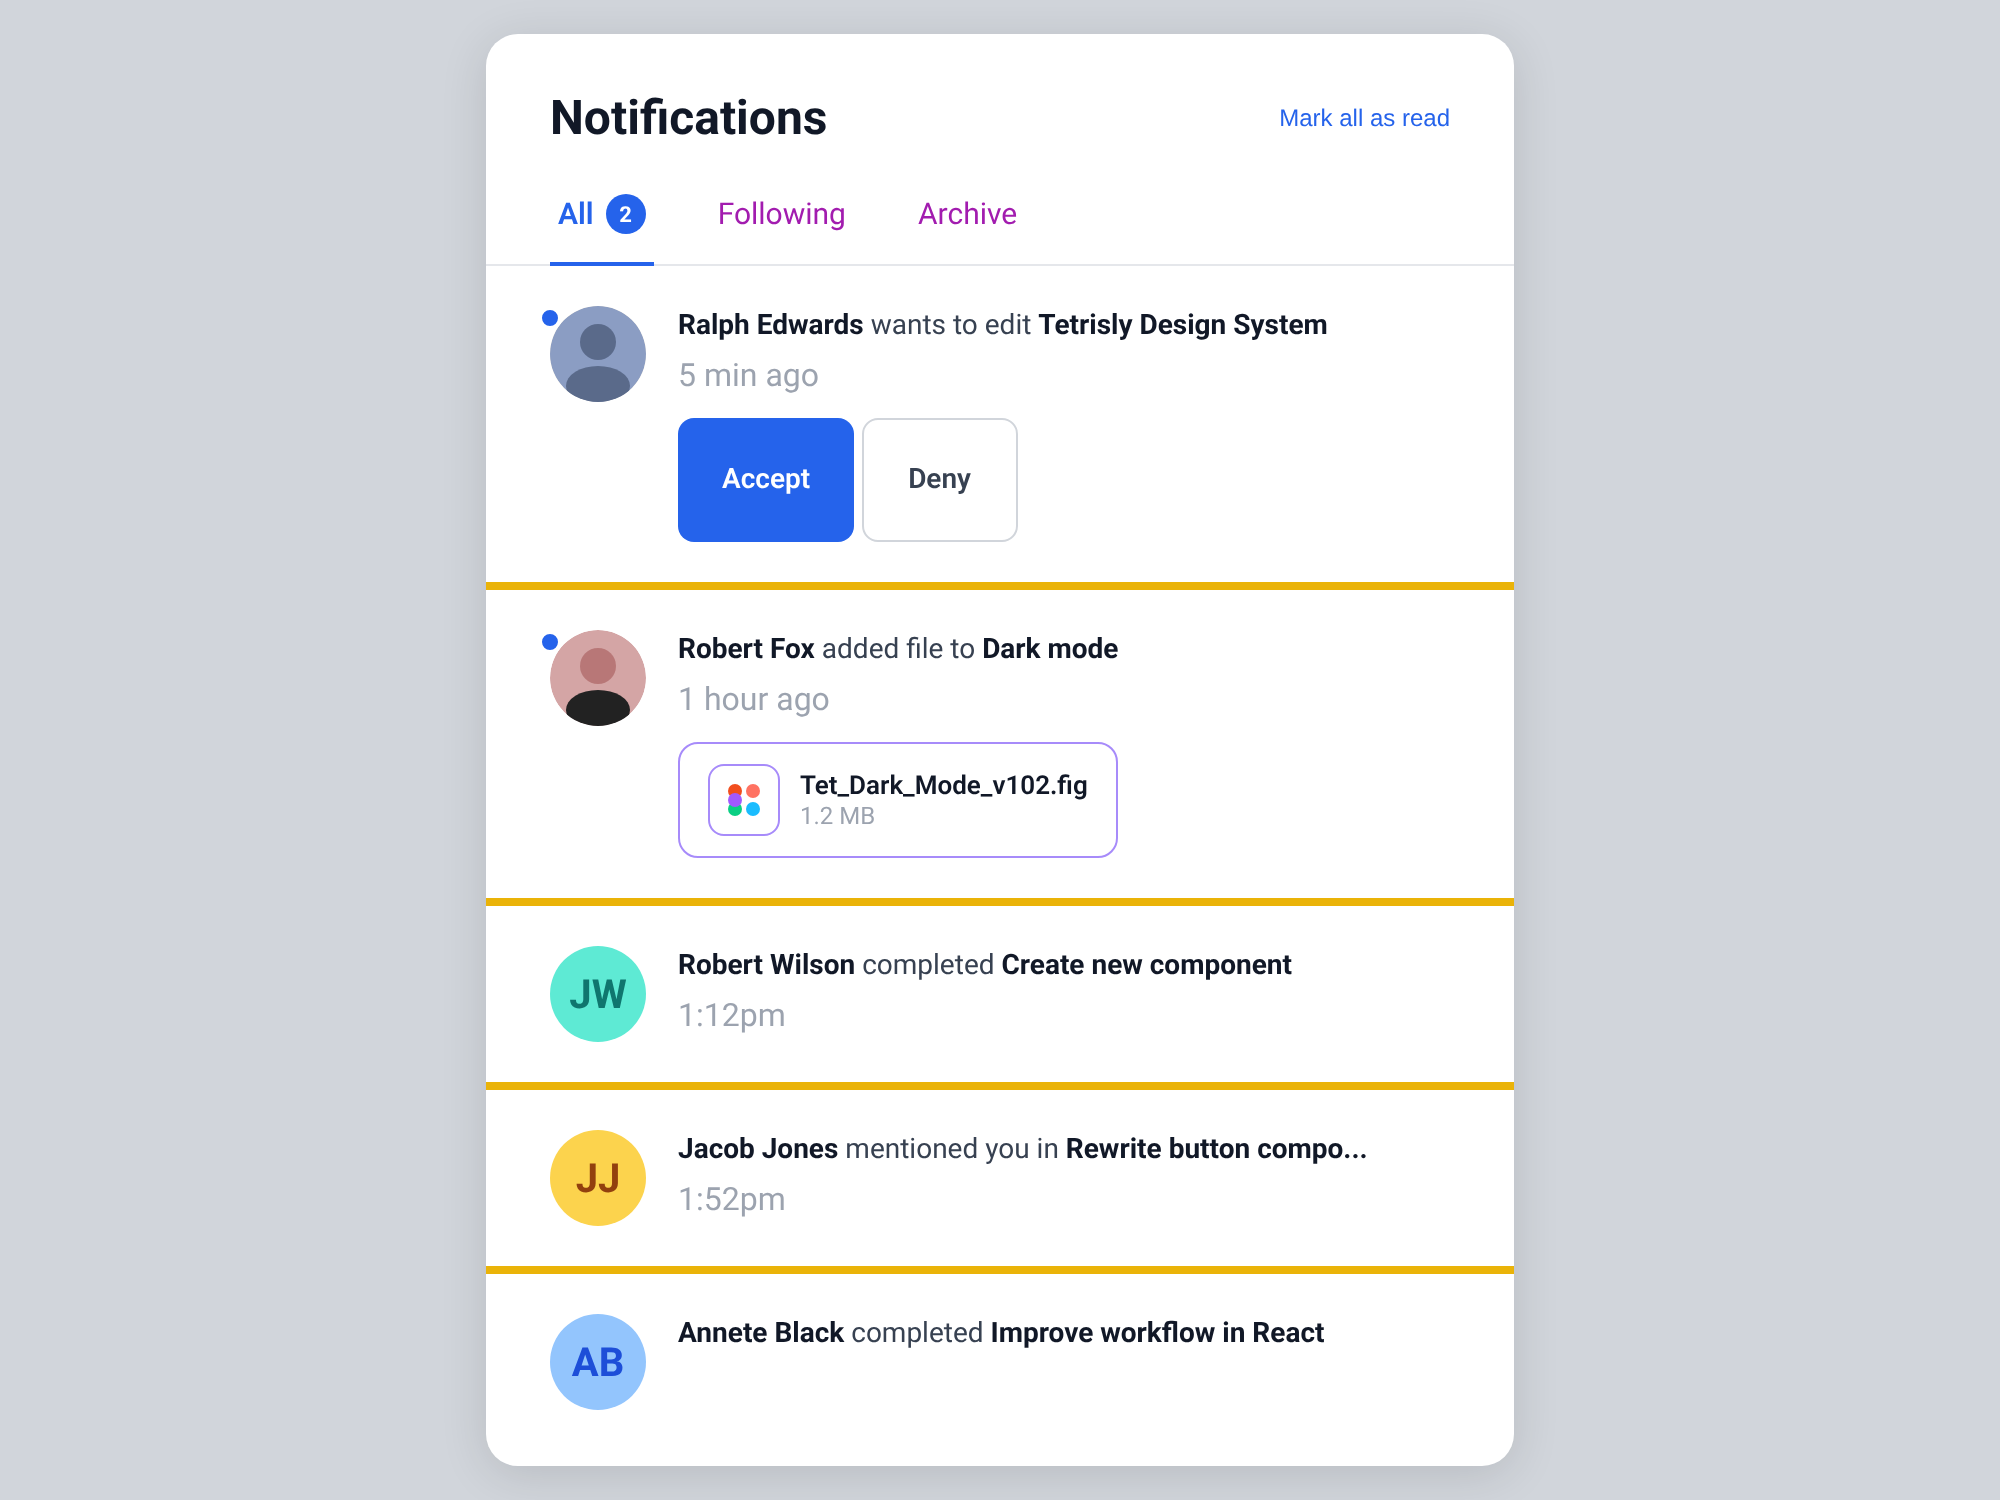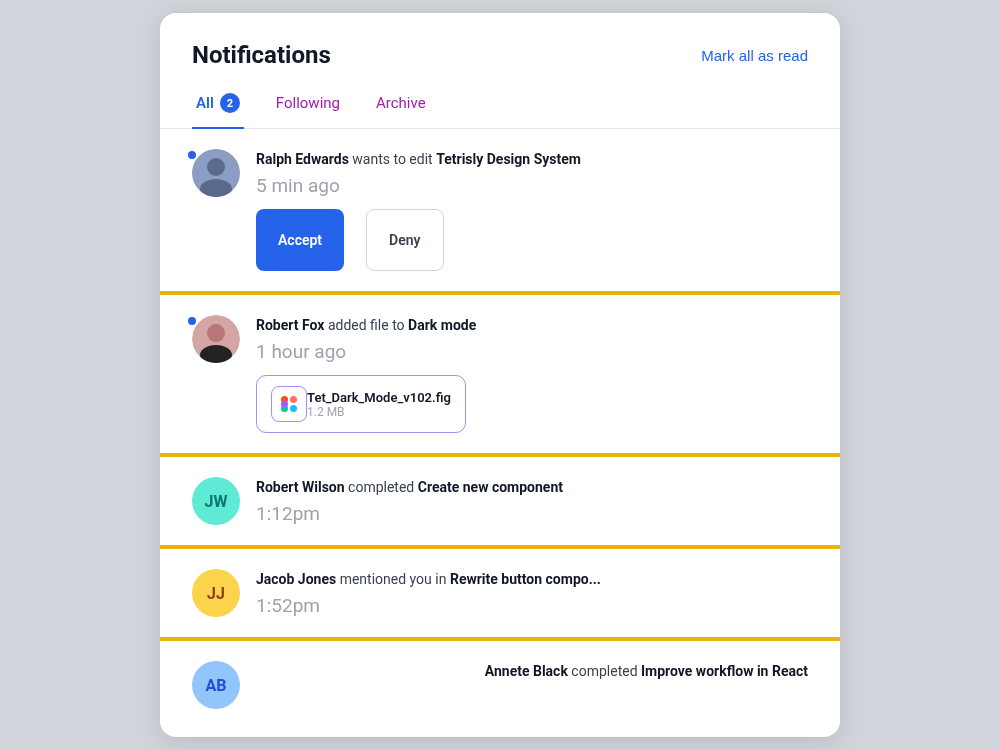--- a/index.html
+++ b/index.html
@@ -14,40 +14,40 @@
       background-color: #d1d5db;
       display: flex;
       align-items: center;
       justify-content: center;
       font-family: -apple-system, BlinkMacSystemFont, 'Segoe UI', Roboto, sans-serif;
     }
 
     .notification-panel {
       background: #ffffff;
       border-radius: 16px;
-      width: 680px;
+      width: 514px;
       box-shadow: 0 4px 24px rgba(0,0,0,0.12);
       overflow: hidden;
     }
 
     .panel-header {
       display: flex;
       align-items: center;
       justify-content: space-between;
       padding: 28px 32px 0 32px;
     }
 
     .panel-title {
       font-size: 24px;
       font-weight: 700;
       color: #111827;
     }
 
     .mark-all-read {
-      font-size: 15px;
+      font-size: 12px;
       color: #2563eb;
       background: none;
       border: none;
       cursor: pointer;
       font-weight: 500;
     }
 
     .tabs {
       display: flex;
       align-items: center;
@@ -107,38 +107,37 @@
     .notification-item {
       display: flex;
       align-items: flex-start;
       padding: 20px 32px;
       border-bottom: 4px solid #eab308;
       position: relative;
     }
 
     .notification-item:last-child {
       border-bottom: none;
-      text-align: right;
     }
 
     .avatar-wrap {
       position: relative;
       flex-shrink: 0;
       margin-right: 16px;
     }
 
     .avatar {
       width: 48px;
       height: 48px;
       border-radius: 50%;
       overflow: hidden;
       display: flex;
       align-items: center;
       justify-content: center;
-      font-size: 16px;
+      font-size: 20px;
       font-weight: 700;
       color: #fff;
     }
 
     .unread-dot {
       position: absolute;
       top: 0;
       left: -6px;
       width: 12px;
       height: 12px;
@@ -157,32 +156,32 @@
       line-height: 1.5;
       margin-bottom: 4px;
     }
 
     .notification-text strong {
       font-weight: 700;
       color: #111827;
     }
 
     .notification-time {
-      font-size: 19px;
+      font-size: 16px;
       color: #9ca3af;
       margin-bottom: 12px;
     }
 
     .notification-time.no-actions {
       margin-bottom: 0;
     }
 
     .action-buttons {
       display: flex;
-      gap: 22px;
+      gap: 4px;
     }
 
     .btn-accept {
       background: #2563eb;
       color: #fff;
       border: none;
       border-radius: 8px;
       padding: 9px 22px;
       font-size: 14px;
       font-weight: 600;
@@ -198,20 +197,21 @@
       padding: 22px 22px;
       font-size: 14px;
       font-weight: 600;
       cursor: pointer;
       font-family: inherit;
     }
 
     .file-attachment {
       display: flex;
       align-items: center;
+      gap: 10px;
       border: 1.5px solid #a78bfa;
       border-radius: 10px;
       padding: 10px 14px;
       margin-top: 4px;
       width: fit-content;
     }
 
     .file-icon {
       width: 36px;
       height: 36px;

